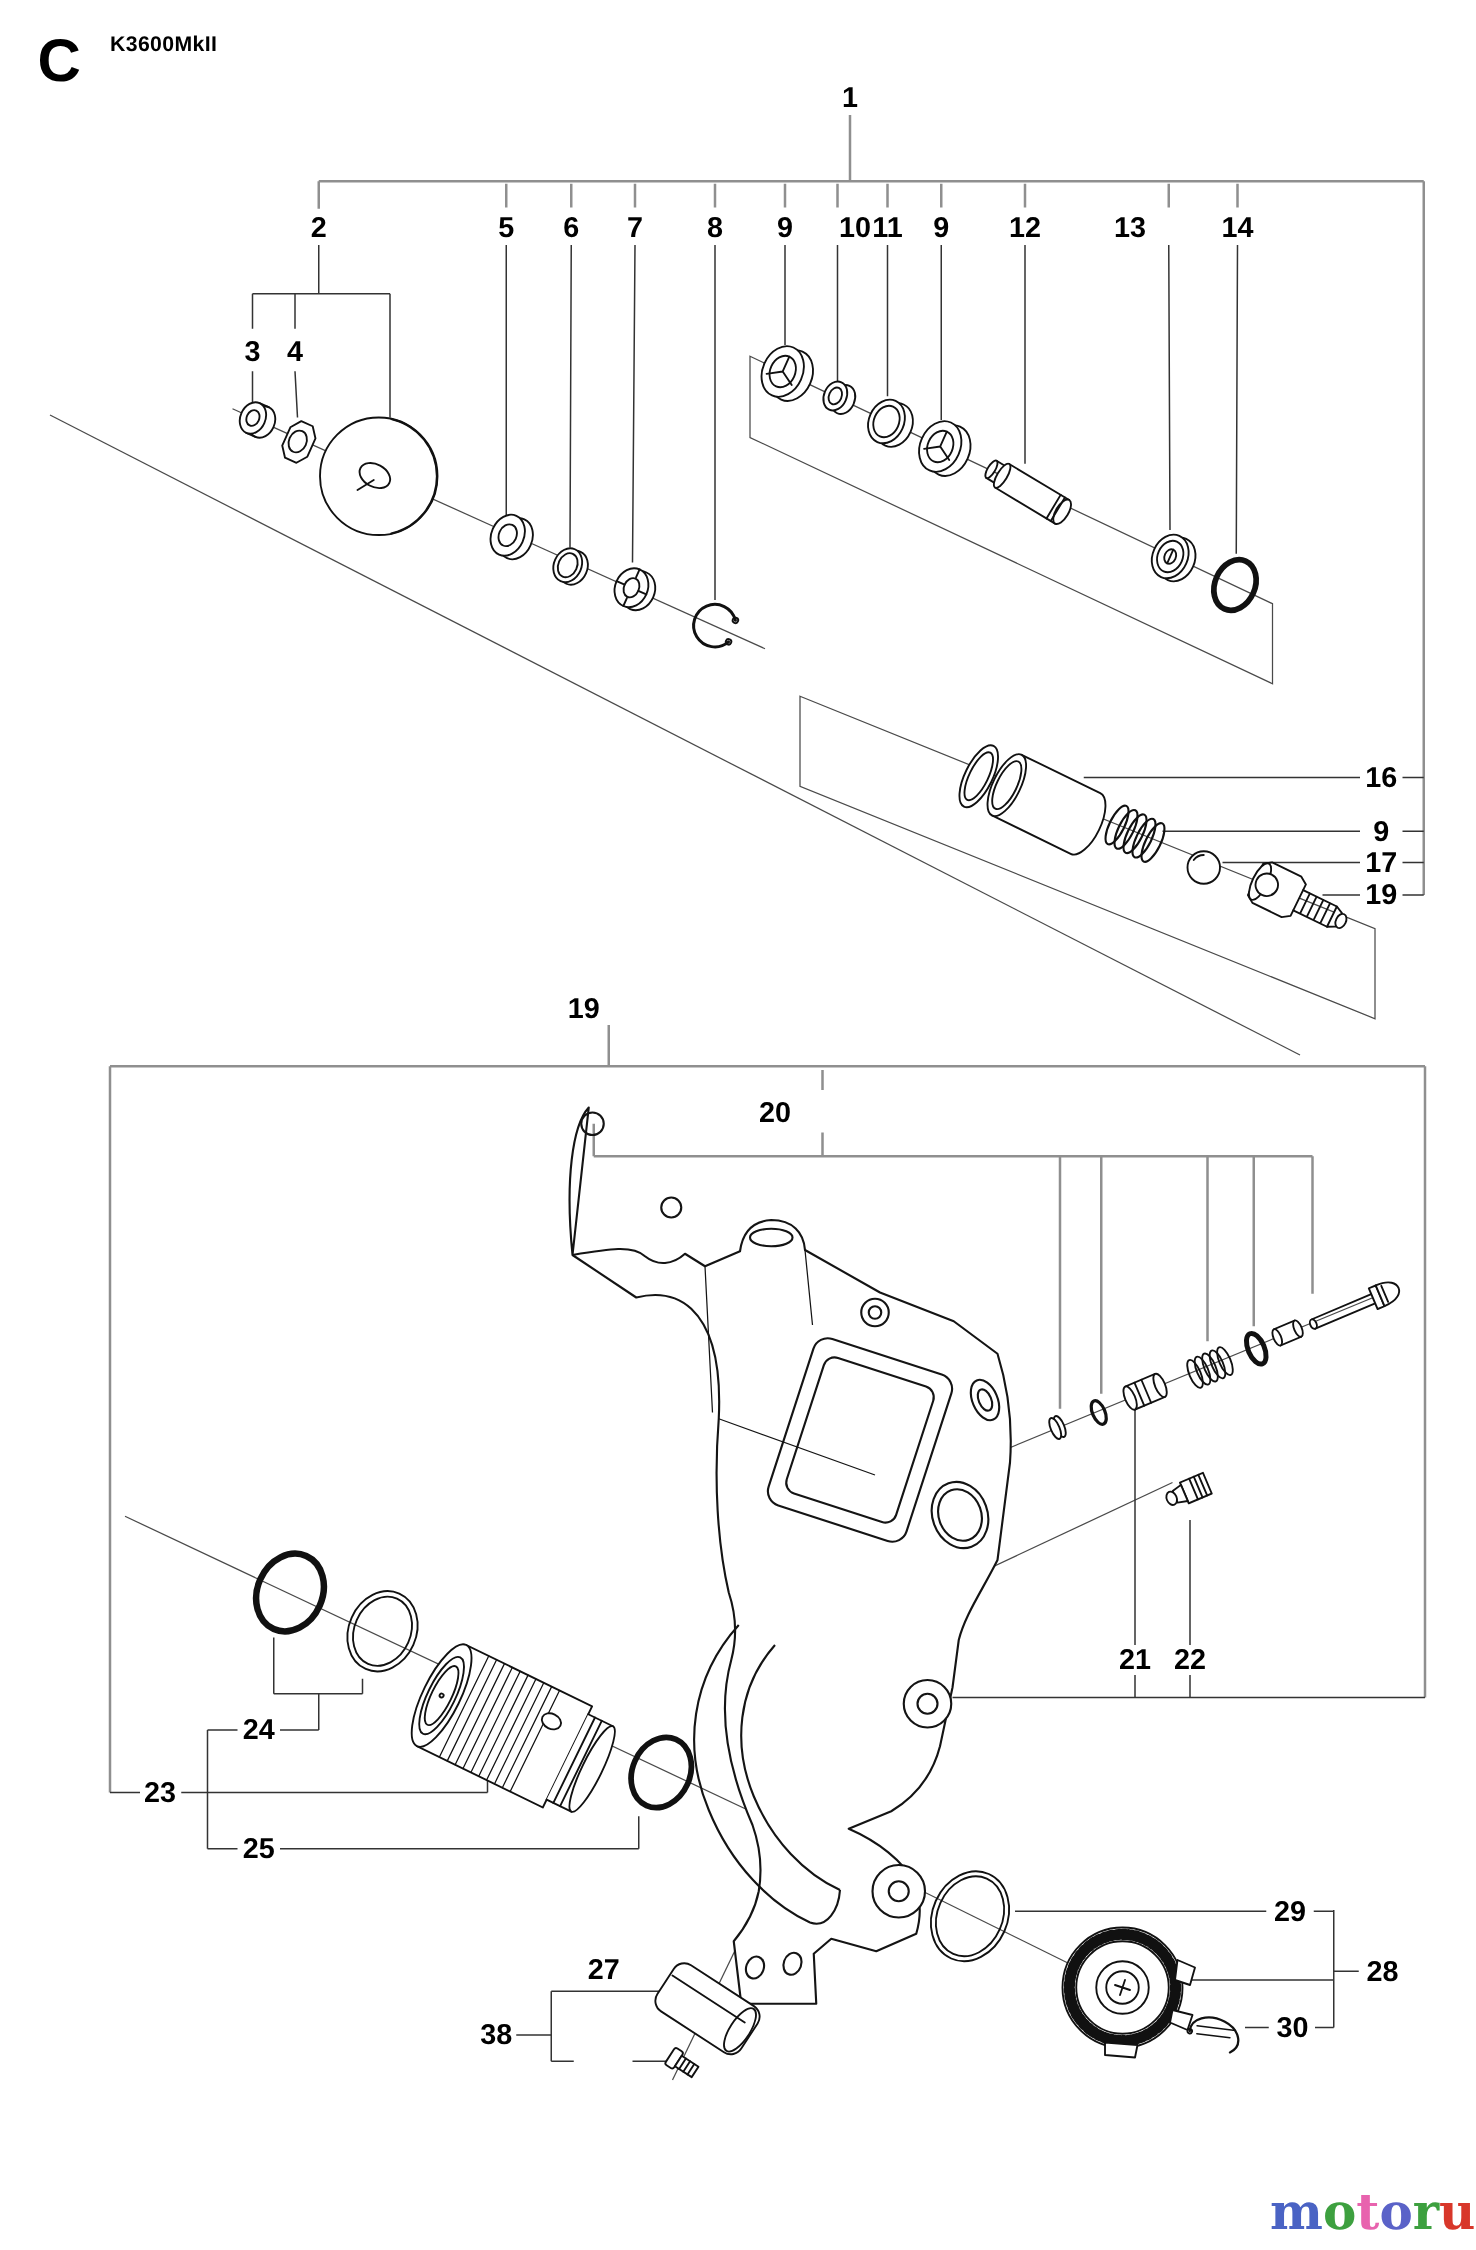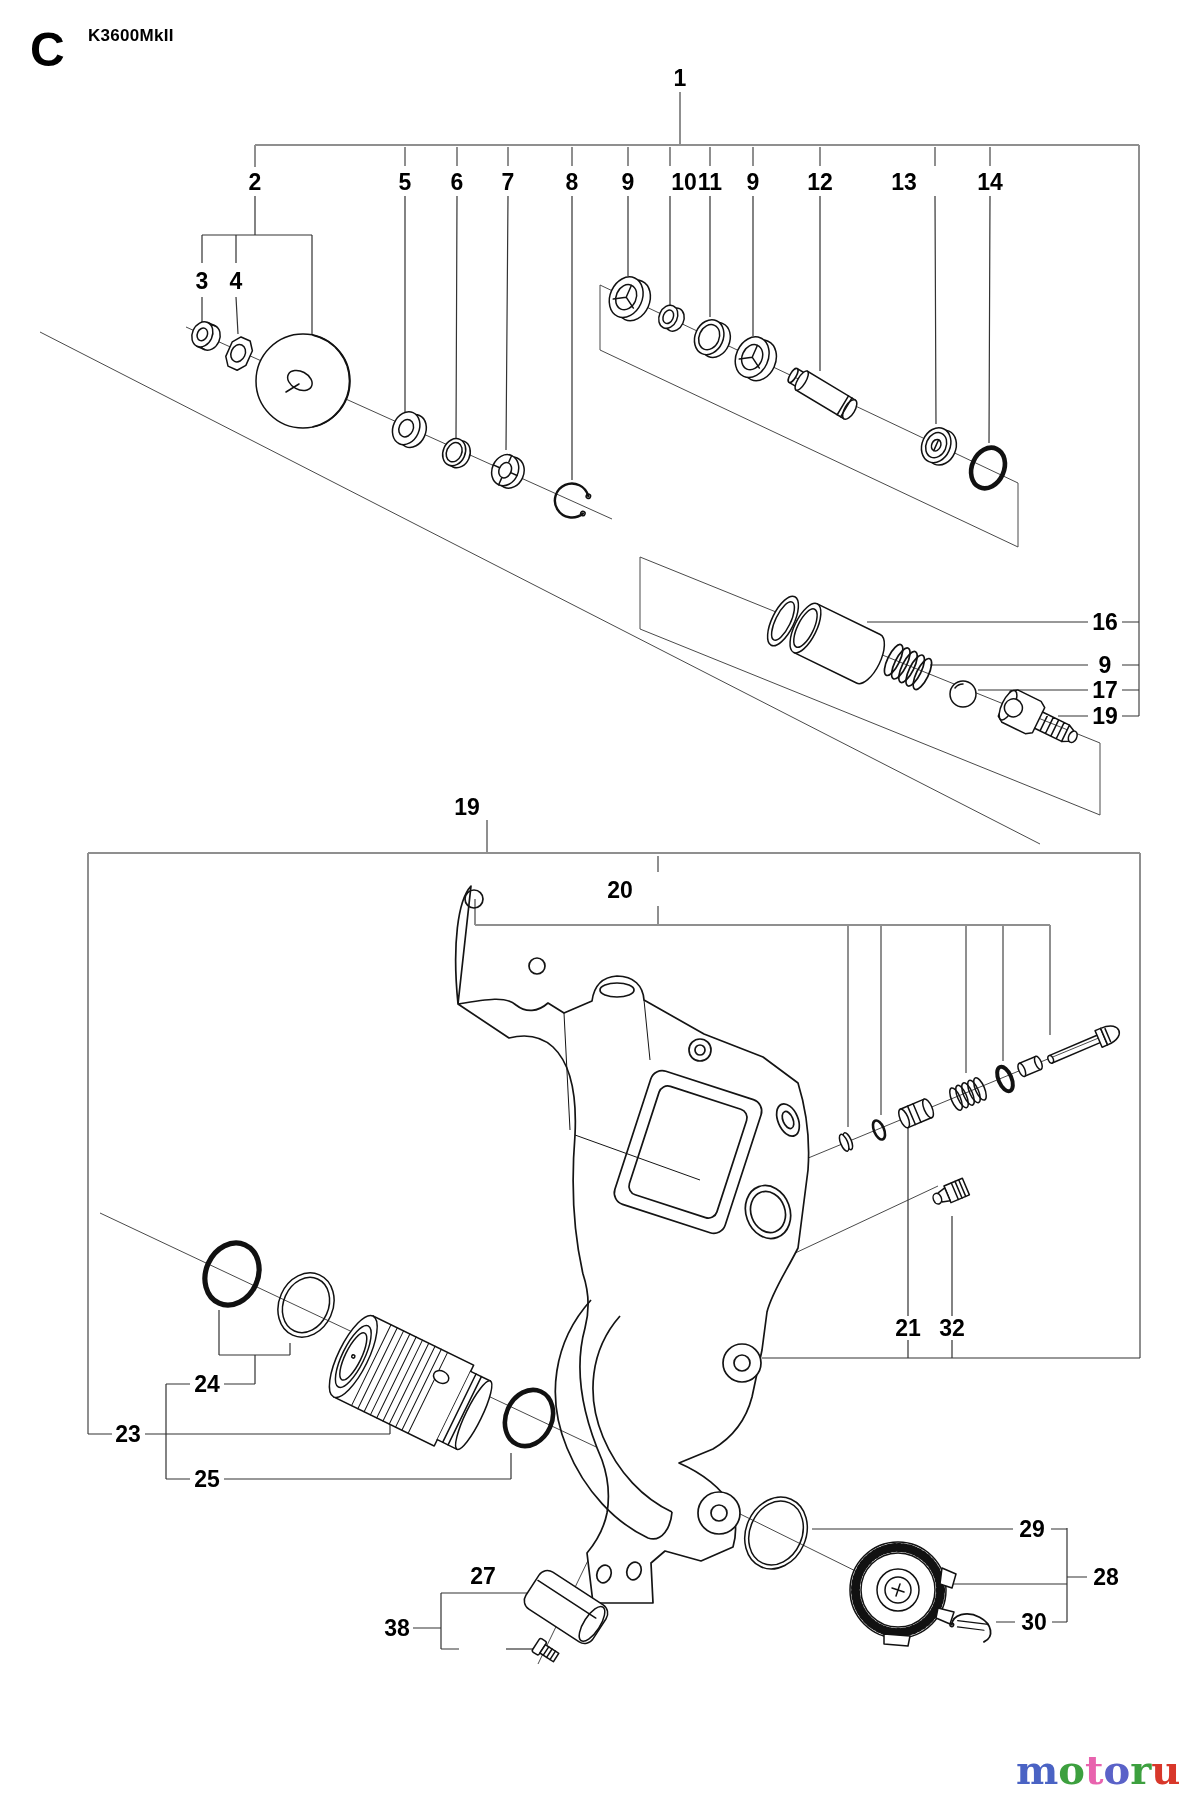--- a/index.html
+++ b/index.html
@@ -345,21 +345,21 @@
   <div class="co" style="left:820px;top:182px">12</div>
   <div class="co" style="left:904px;top:182px">13</div>
   <div class="co" style="left:990px;top:182px">14</div>
   <div class="co" style="left:1105px;top:622px">16</div>
   <div class="co" style="left:1105px;top:665px">9</div>
   <div class="co" style="left:1105px;top:690px">17</div>
   <div class="co" style="left:1105px;top:716px">19</div>
   <div class="co" style="left:467px;top:807px">19</div>
   <div class="co" style="left:620px;top:890px">20</div>
   <div class="co" style="left:908px;top:1328px">21</div>
-  <div class="co" style="left:952px;top:1328px">32</div>
+  <div class="co" style="left:952px;top:1328px">22</div>
   <div class="co" style="left:128px;top:1434px">23</div>
   <div class="co" style="left:207px;top:1384px">24</div>
   <div class="co" style="left:207px;top:1479px">25</div>
   <div class="co" style="left:397px;top:1628px">38</div>
   <div class="co" style="left:483px;top:1576px">27</div>
   <div class="co" style="left:1106px;top:1577px">28</div>
   <div class="co" style="left:1032px;top:1529px">29</div>
   <div class="co" style="left:1034px;top:1622px">30</div>
 
   <div class="logo">

